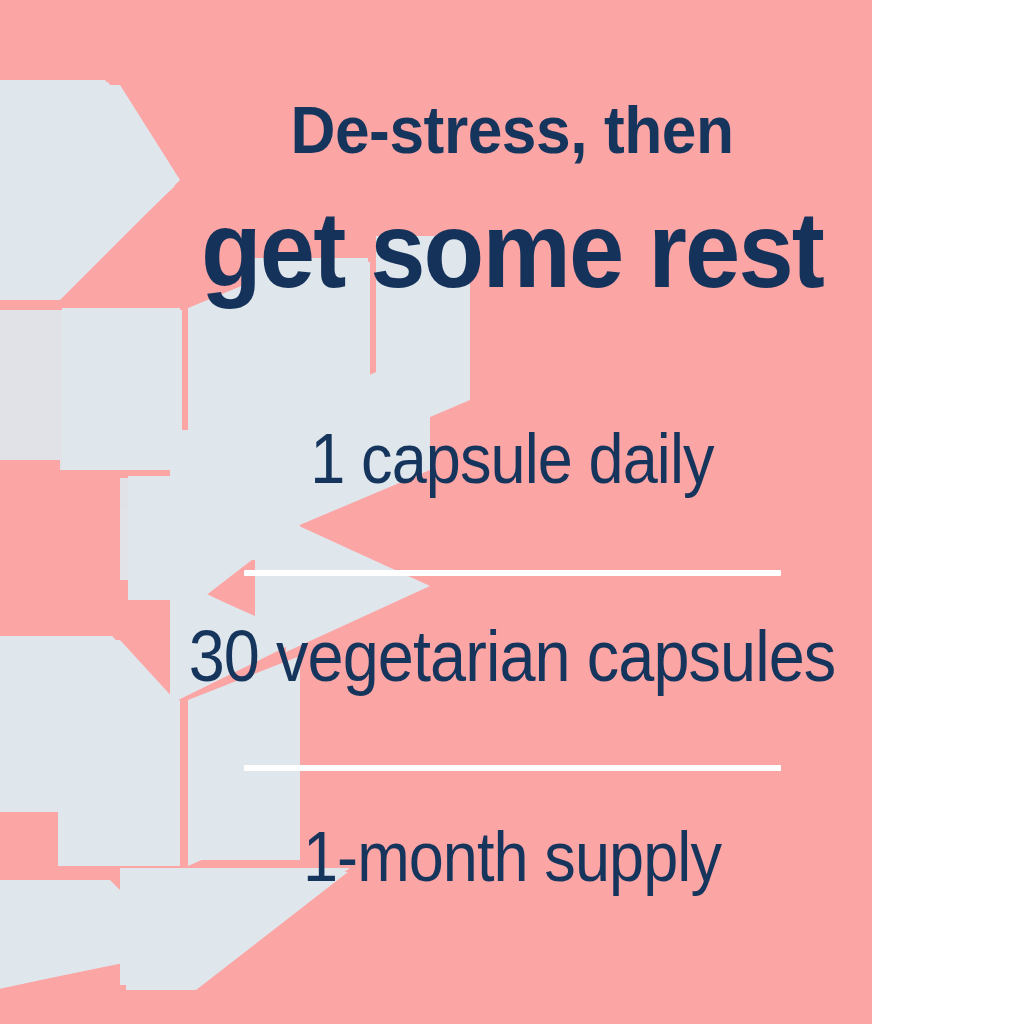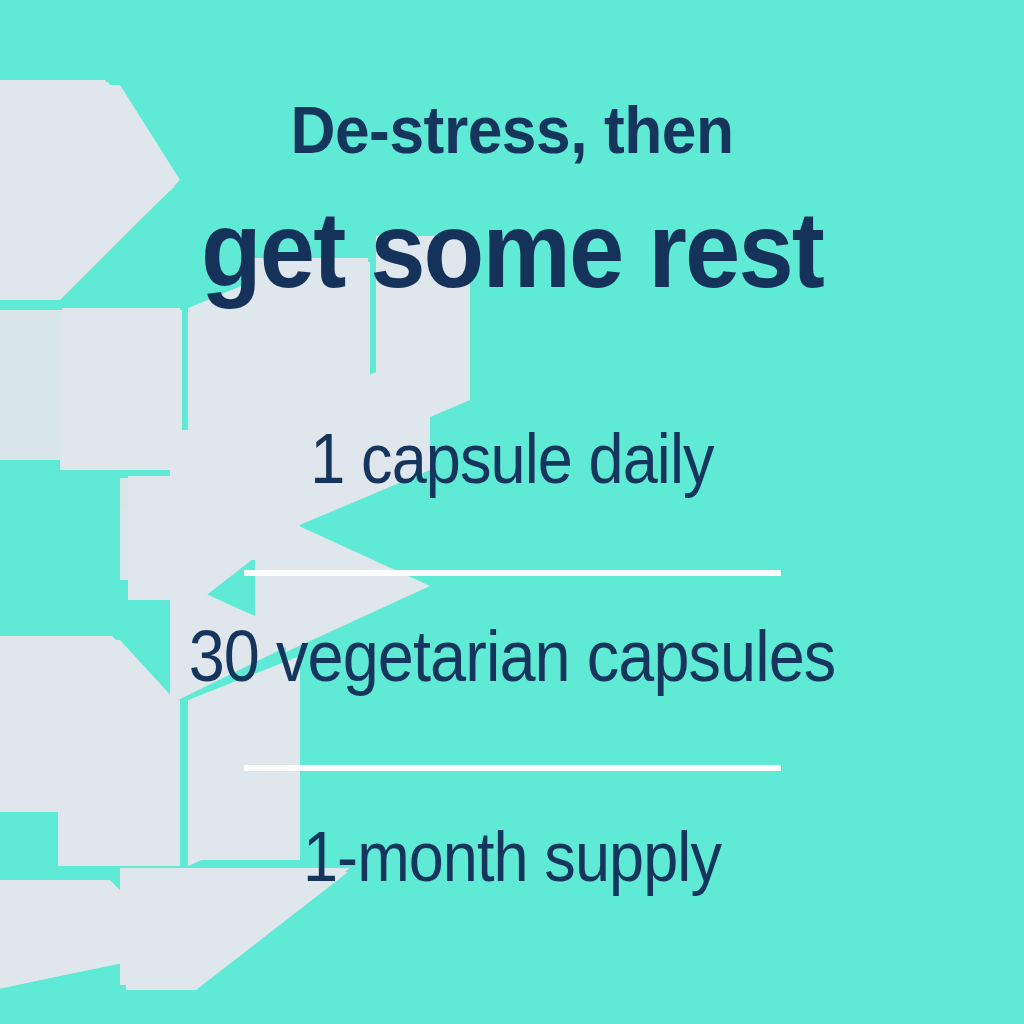--- a/index.html
+++ b/index.html
@@ -8,23 +8,23 @@
   }
   body {
     width: 1024px;
     height: 1024px;
     overflow: hidden;
     font-family: "Liberation Sans", sans-serif;
   }
 
   #promo-card {
     position: relative;
-    width: 1024px;
-    height: 1024px;
-    background: #5eead4;
+    width: 872px;
+    height: 1024px;
+    background: #fca5a5;
     overflow: hidden;
   }
 
   
   #watermark-pattern {
     position: absolute;
     left: 0;
     top: 0;
     width: 1024px;
     height: 1024px;

